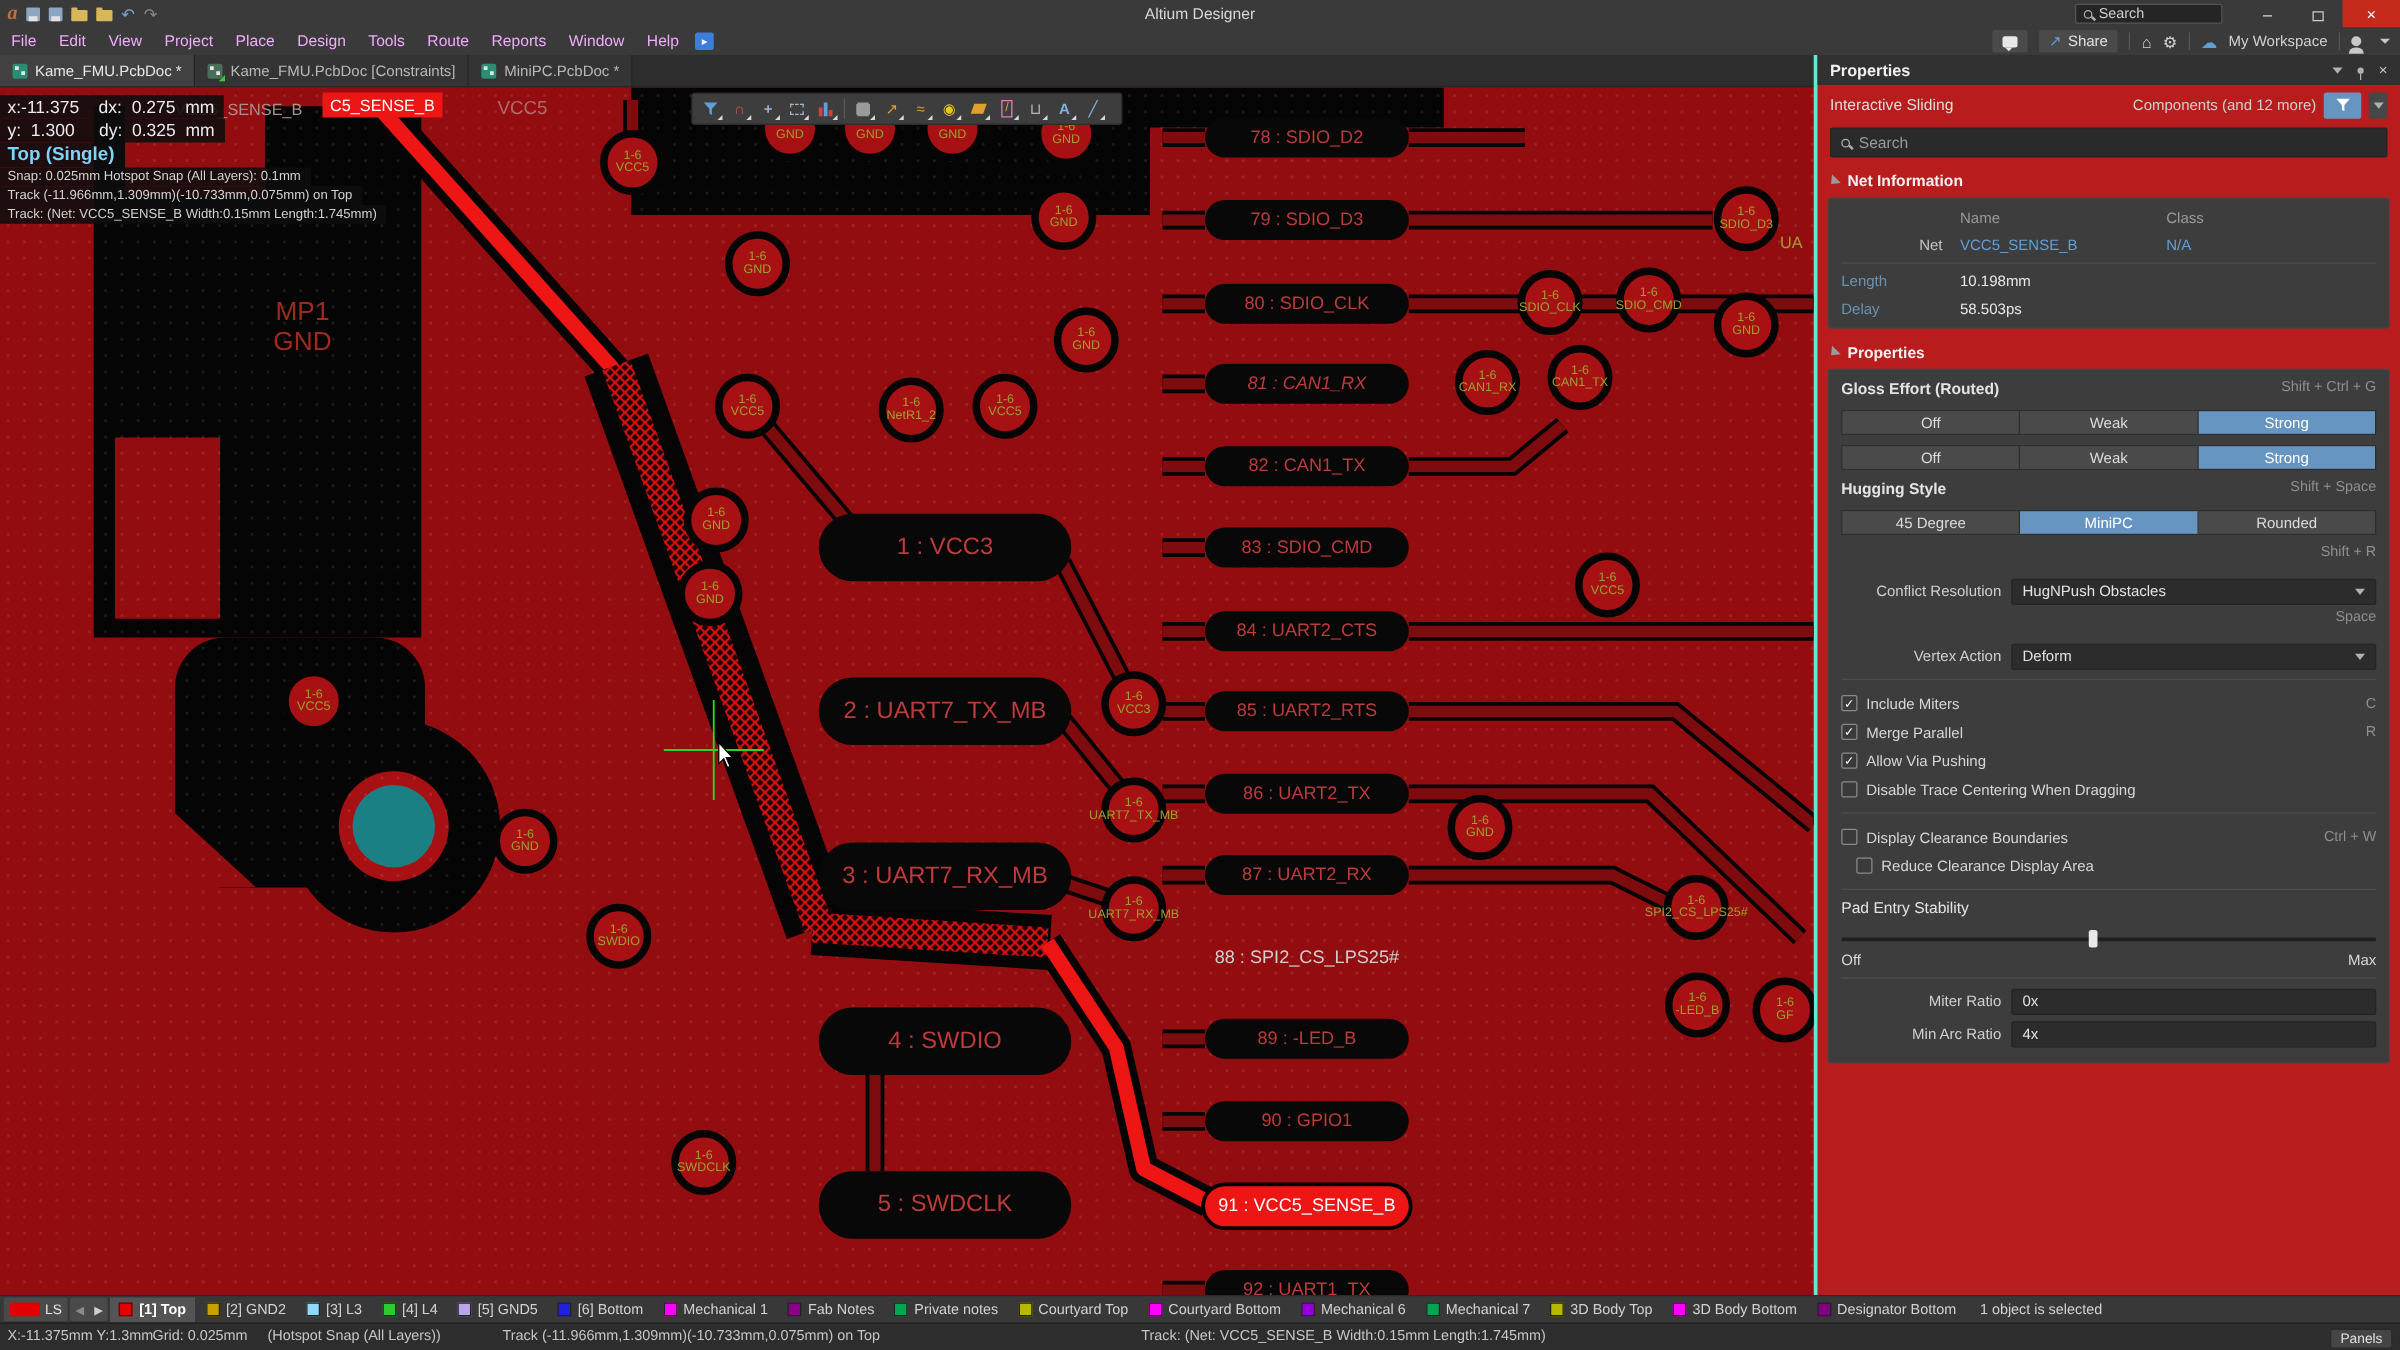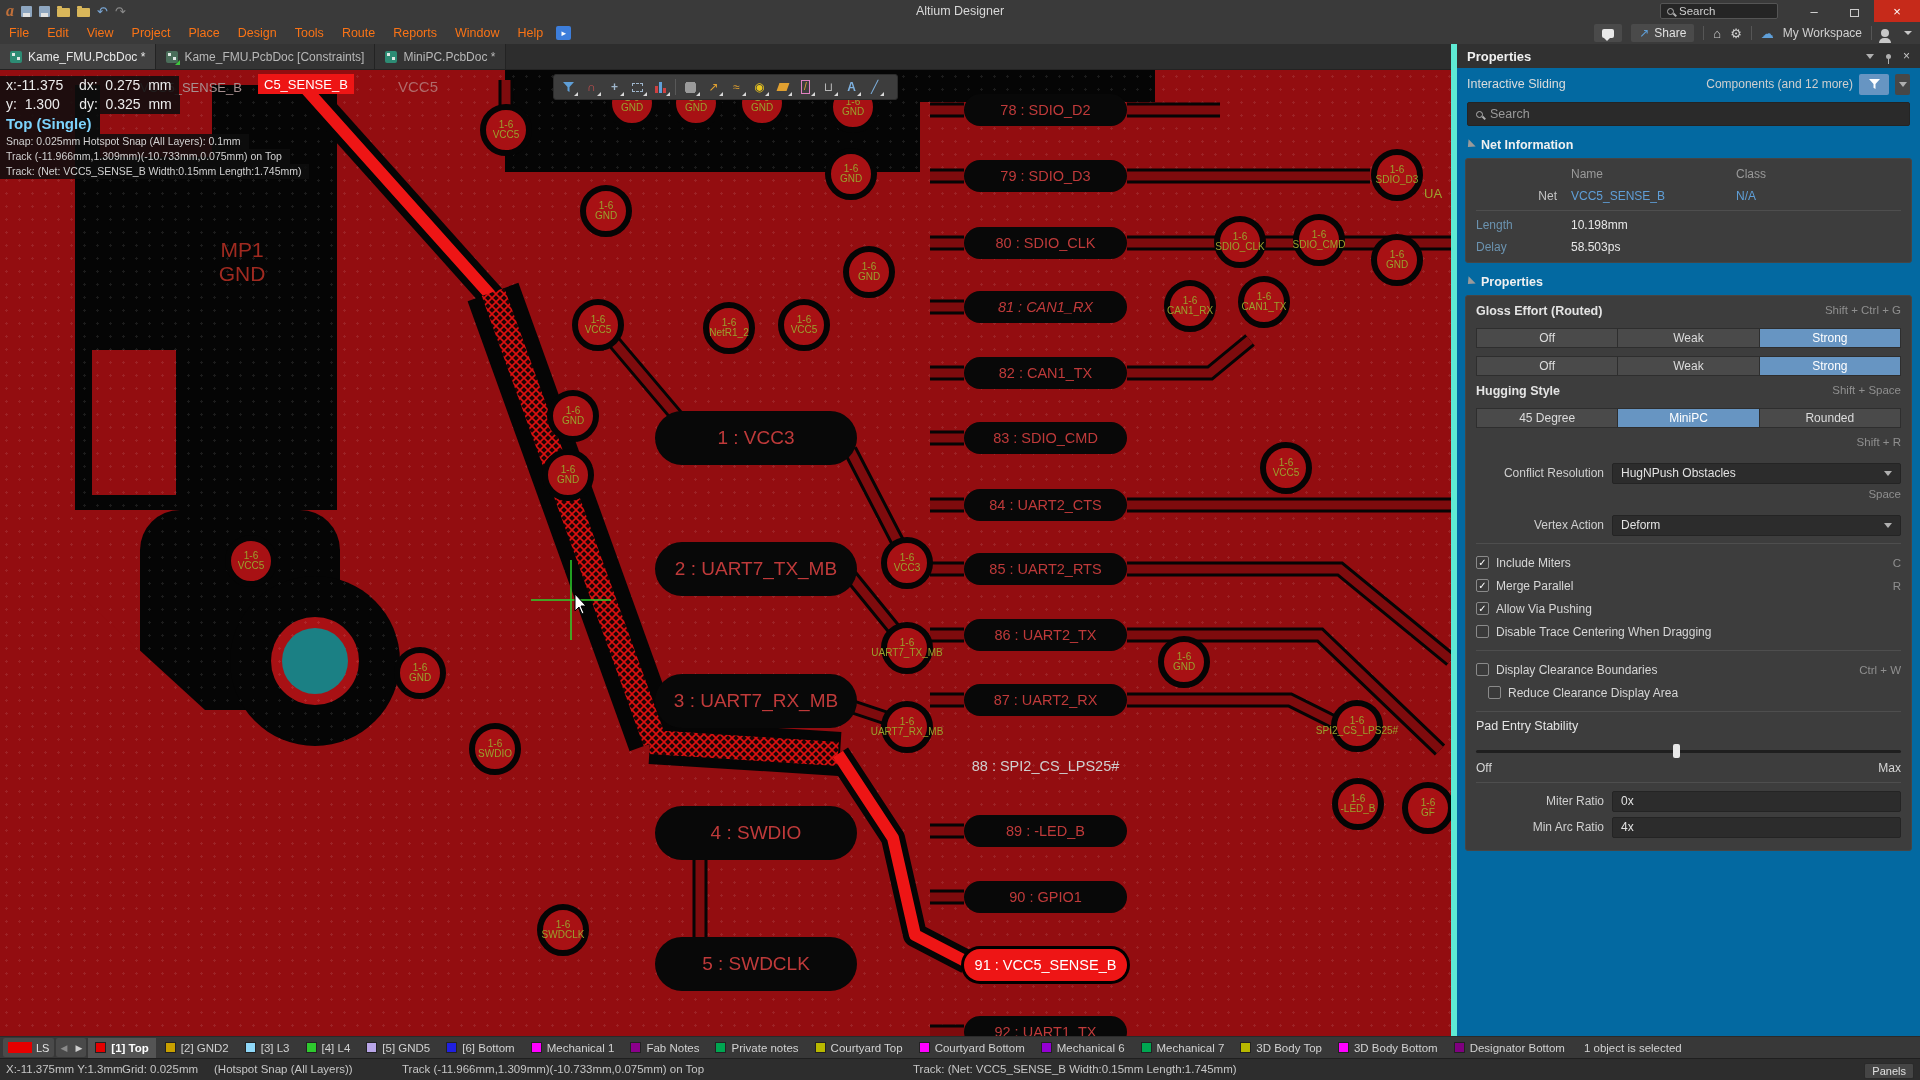--- a/index.html
+++ b/index.html
@@ -27,21 +27,21 @@
     transform:rotate(45deg); right:-3.5px; bottom:-1.5px; }
   .tb-search span.ph { font-size:11.5px; color:#cfcfcf; }
   .winbtn { width:40px; height:22px; display:flex; align-items:center; justify-content:center; color:#e0e0e0; font-size:13px; }
   .winbtn.close { background:#c62a1a; color:#fff; width:46px; }
   .restore { width:9px; height:8px; border:1px solid #ccc; position:relative; background:#3a3a3a; margin-top:3px; }
   .restore::before { content:''; position:absolute; left:1px; top:-4px; width:9px; height:8px; border:1px solid #ccc; z-index:-1; }
 
   
   .menubar { position:absolute; left:0; top:22px; width:1920px; height:22px; background:#3a3a3a;
     display:flex; align-items:center; }
-  .menu-item { color:#f97316; font-size:12.5px; padding:0 9px; height:22px; display:flex; align-items:center;text-align:right; }
+  .menu-item { color:#f0abfc; font-size:12.5px; padding:0 9px; height:22px; display:flex; align-items:center;text-align:right; }
   .help-badge { width:15px; height:14px; background:#3d7edb; border-radius:2px; color:#fff;
     font-size:9px; display:flex; align-items:center; justify-content:center; margin-left:4px; }
   .mb-right { position:absolute; right:8px; top:0; height:22px; display:flex; align-items:center; gap:9px; color:#d0d0d0; }
   .chipbtn { background:#4a4a4a; border-radius:2px; height:18px; display:flex; align-items:center;
     gap:5px; padding:0 8px; font-size:12px; color:#e0e0e0; }
   .bubble { width:12px; height:9px; background:#e8e8e8; border-radius:2px; position:relative; }
   .bubble::after { content:''; position:absolute; left:2px; bottom:-3px; border-left:3px solid transparent;
     border-right:3px solid transparent; border-top:3px solid #e8e8e8; }
   .share-arrow { color:#5f9fd8; font-size:12px; }
   .vsep { width:1px; height:14px; background:#565656; }
@@ -114,22 +114,22 @@
   .hud { position:absolute; left:0px; top:6px; z-index:10; display:flex; flex-direction:column; align-items:flex-start; }
   .hud div { background:rgba(14,14,14,0.88); padding:1px 8px 1px 6px; white-space:pre; }
   .hud .c1 { font-size:14px; color:#ececec; line-height:17px; }
   .hud .hl { color:#7dd3fc; font-weight:bold; font-size:15px; line-height:18px; }
   .hud .sm { font-size:10.5px; color:#d2d2d2; line-height:13px; }
 
   
   #cursor-svg { position:absolute; left:0; top:0; z-index:11; pointer-events:none; }
 
   
-  #panel { position:absolute; left:1451px; top:44px; width:469px; height:992px; background:#0369a1;
-    border-left:6px solid #5eead4; color:#d6d6d6; }
+  #panel { position:absolute; left:1451px; top:44px; width:469px; height:992px; background:#b91c1c;
+    border-left:3px solid #5eead4; color:#d6d6d6; }
   .p-header { height:24px; background:#313131; display:flex; align-items:center; padding:0 10px; }
   .p-header .title { font-size:13px; font-weight:bold; color:#f0f0f0; flex:1; }
   .p-hicons { display:flex; align-items:center; gap:12px; color:#b0b0b0; }
   .tri-down { width:0; height:0; border-left:4px solid transparent; border-right:4px solid transparent; border-top:5px solid #b0b0b0; }
   .pin { width:5px; height:5px; background:#b0b0b0; border-radius:50%; position:relative; }
   .pin::after { content:''; position:absolute; left:2px; top:5px; width:1.5px; height:5px; background:#b0b0b0; }
   .x-ico { font-size:12px; line-height:12px; color:#c8c8c8; }
   .p-mode { height:32px; display:flex; align-items:center; padding:0 10px; gap:6px; }
   .p-mode .mode { font-size:12.5px; color:#dcdcdc; flex:1; }
   .p-mode .scope { font-size:12px; color:#cfcfcf; }

